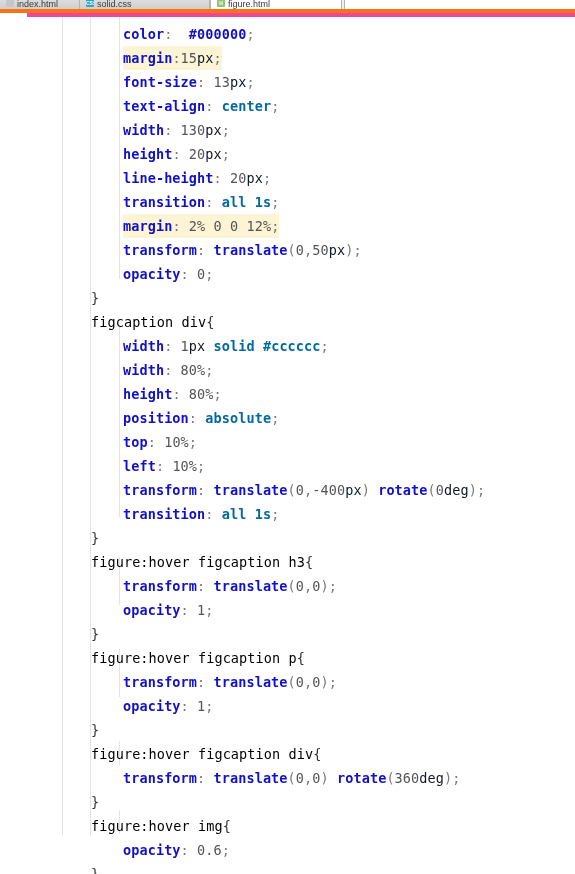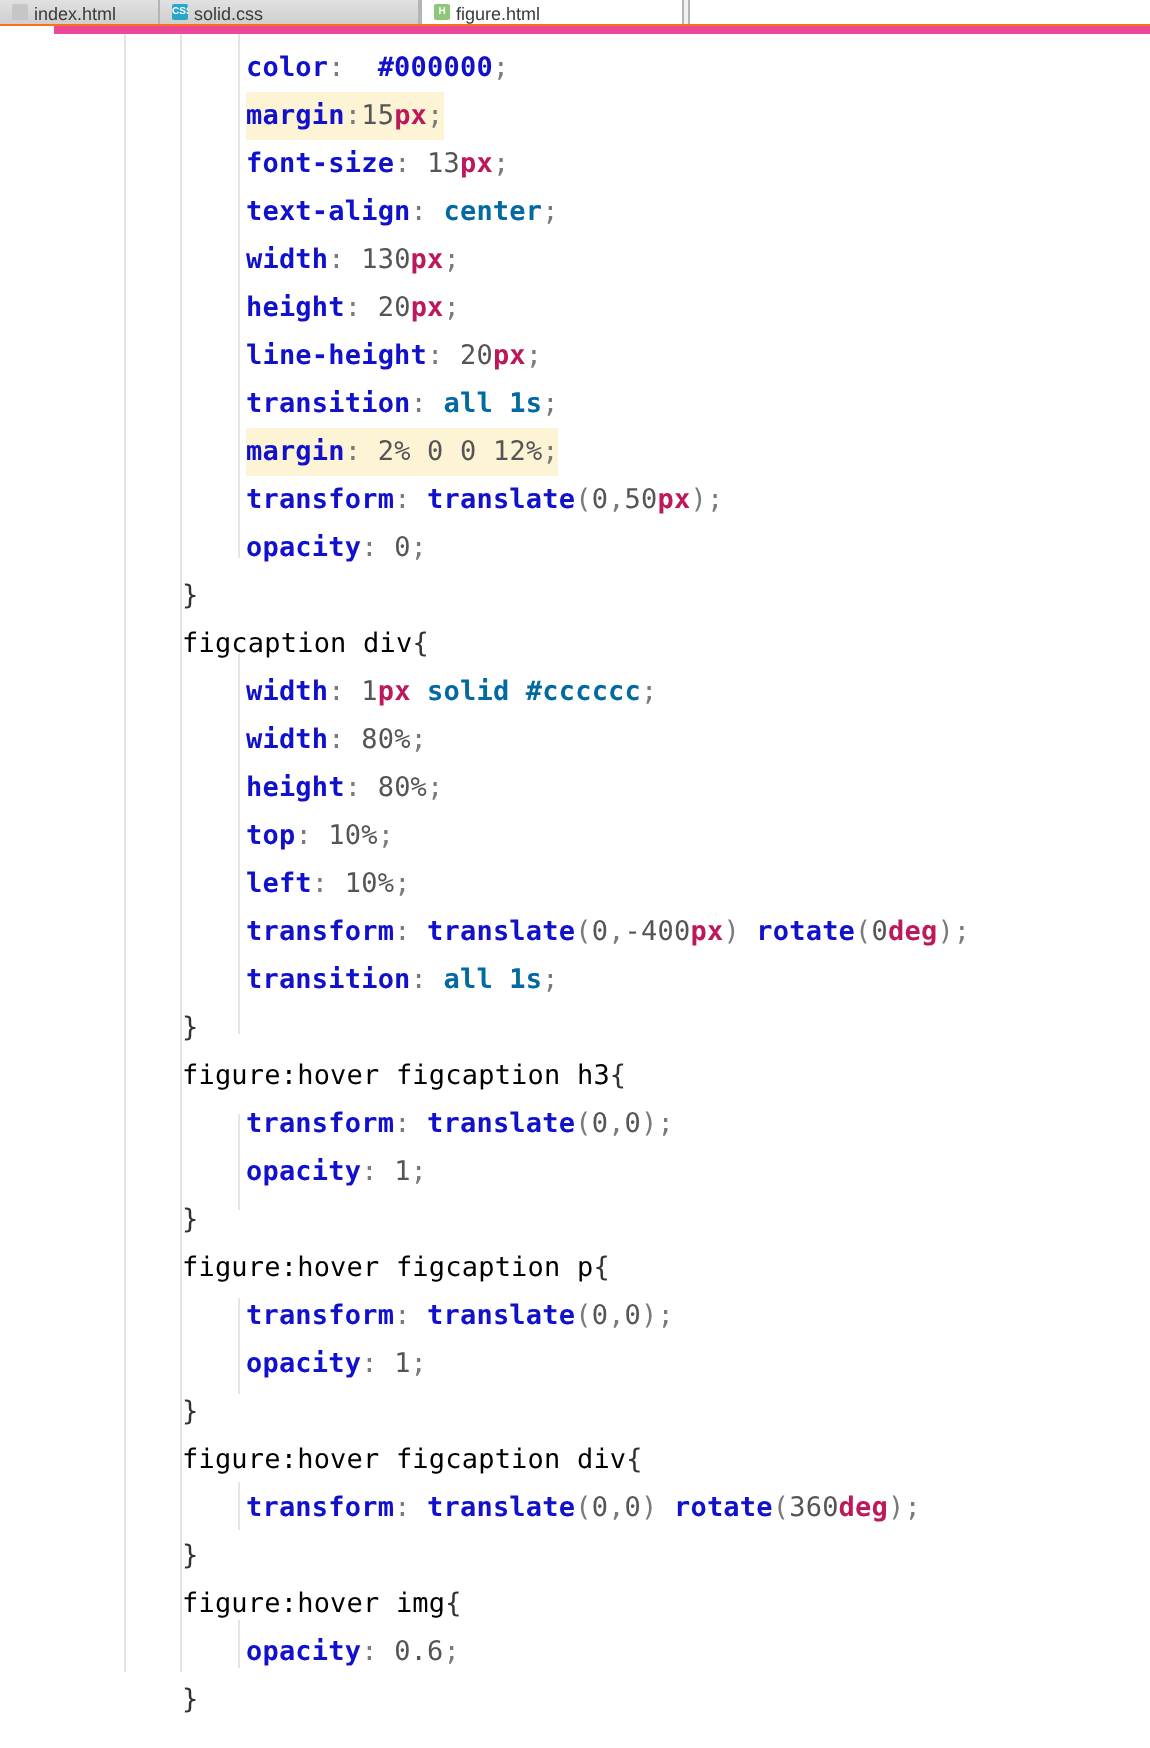--- a/index.html
+++ b/index.html
@@ -12,21 +12,21 @@
     height: 874px;
     overflow: hidden;
     font-family: "DejaVu Sans Mono", "Liberation Mono", monospace;
   }
 
   
   .tabbar {
     position: relative;
     height: 13px;
     background: #f0f0f0;
-    border-bottom: 1px solid #f97316;
+    border-bottom: 4px solid #f97316;
     box-sizing: border-box;
     overflow: hidden;
     display: flex;
     align-items: flex-end;
   }
   .tab {
     position: relative;
     height: 13px;
     box-sizing: border-box;
     display: flex;
@@ -111,21 +111,21 @@
   .hl { background: #fcf4d4; }
 
   
   .prop   { color: #1111cc; font-weight: bold; }   
   .sel-t  { color: #000000; font-weight: normal; }                      
   .kw     { color: #0369a1; font-weight: bold; }   
   .hex    { color: #1111cc; font-weight: bold; }   
   .punc   { color: #7a7a7a; }
   .brace  { color: #333333; }
   .num    { color: #555555; }
-  .unit   { color: #be185d; font-weight: bold; }
+  .unit   { color: #0f172a; font-weight: normal; }
 </style>
 </head>
 <body>
 
 <div class="tabbar">
   <div class="tab inactive" style="width:80px">
     <span class="tab-icon icon-blank"></span>
     <span class="tab-label">index.html</span>
   </div>
   <div class="tab inactive" style="width:130px">
@@ -160,20 +160,21 @@
       <div class="line"><span style="display: inline-block; width: 96px;"></span><span class="txt"><span class="prop">line-height</span><span class="punc">: </span><span class="num">20</span><span class="unit">px</span><span class="punc">;</span></span></div>
       <div class="line"><span style="display: inline-block; width: 96px;"></span><span class="txt"><span class="prop">transition</span><span class="punc">: </span><span class="kw">all</span><span class="punc"> </span><span class="kw">1s</span><span class="punc">;</span></span></div>
       <div class="line"><span style="display: inline-block; width: 96px;"></span><span class="txt hl"><span class="prop">margin</span><span class="punc">: </span><span class="num">2%</span><span class="punc"> </span><span class="num">0</span><span class="punc"> </span><span class="num">0</span><span class="punc"> </span><span class="num">12%</span><span class="punc">;</span></span></div>
       <div class="line"><span style="display: inline-block; width: 96px;"></span><span class="txt"><span class="prop">transform</span><span class="punc">: </span><span class="prop">translate</span><span class="punc">(</span><span class="num">0</span><span class="punc">,</span><span class="num">50</span><span class="unit">px</span><span class="punc">)</span><span class="punc">;</span></span></div>
       <div class="line"><span style="display: inline-block; width: 96px;"></span><span class="txt"><span class="prop">opacity</span><span class="punc">: </span><span class="num">0</span><span class="punc">;</span></span></div>
       <div class="line"><span style="display: inline-block; width: 64px;"></span><span class="txt"><span class="brace">}</span></span></div>
       <div class="line"><span style="display: inline-block; width: 64px;"></span><span class="txt"><span class="sel-t">figcaption div</span><span class="brace">{</span></span></div>
       <div class="line"><span style="display: inline-block; width: 96px;"></span><span class="txt"><span class="prop">width</span><span class="punc">: </span><span class="num">1</span><span class="unit">px</span><span class="punc"> </span><span class="kw">solid</span><span class="punc"> </span><span class="kw">#cccccc</span><span class="punc">;</span></span></div>
       <div class="line"><span style="display: inline-block; width: 96px;"></span><span class="txt"><span class="prop">width</span><span class="punc">: </span><span class="num">80%</span><span class="punc">;</span></span></div>
       <div class="line"><span style="display: inline-block; width: 96px;"></span><span class="txt"><span class="prop">height</span><span class="punc">: </span><span class="num">80%</span><span class="punc">;</span></span></div>
+      <div class="line"><span style="display: inline-block; width: 96px;"></span><span class="txt"><span class="prop">position</span><span class="punc">: </span><span class="kw">absolute</span><span class="punc">;</span></span></div>
       <div class="line"><span style="display: inline-block; width: 96px;"></span><span class="txt"><span class="prop">top</span><span class="punc">: </span><span class="num">10%</span><span class="punc">;</span></span></div>
       <div class="line"><span style="display: inline-block; width: 96px;"></span><span class="txt"><span class="prop">left</span><span class="punc">: </span><span class="num">10%</span><span class="punc">;</span></span></div>
       <div class="line"><span style="display: inline-block; width: 96px;"></span><span class="txt"><span class="prop">transform</span><span class="punc">: </span><span class="prop">translate</span><span class="punc">(</span><span class="num">0</span><span class="punc">,</span><span class="num">-400</span><span class="unit">px</span><span class="punc">) </span><span class="prop">rotate</span><span class="punc">(</span><span class="num">0</span><span class="unit">deg</span><span class="punc">)</span><span class="punc">;</span></span></div>
       <div class="line"><span style="display: inline-block; width: 96px;"></span><span class="txt"><span class="prop">transition</span><span class="punc">: </span><span class="kw">all</span><span class="punc"> </span><span class="kw">1s</span><span class="punc">;</span></span></div>
       <div class="line"><span style="display: inline-block; width: 64px;"></span><span class="txt"><span class="brace">}</span></span></div>
       <div class="line"><span style="display: inline-block; width: 64px;"></span><span class="txt"><span class="sel-t">figure:hover figcaption h3</span><span class="brace">{</span></span></div>
       <div class="line"><span style="display: inline-block; width: 96px;"></span><span class="txt"><span class="prop">transform</span><span class="punc">: </span><span class="prop">translate</span><span class="punc">(</span><span class="num">0</span><span class="punc">,</span><span class="num">0</span><span class="punc">)</span><span class="punc">;</span></span></div>
       <div class="line"><span style="display: inline-block; width: 96px;"></span><span class="txt"><span class="prop">opacity</span><span class="punc">: </span><span class="num">1</span><span class="punc">;</span></span></div>
       <div class="line"><span style="display: inline-block; width: 64px;"></span><span class="txt"><span class="brace">}</span></span></div>
       <div class="line"><span style="display: inline-block; width: 64px;"></span><span class="txt"><span class="sel-t">figure:hover figcaption p</span><span class="brace">{</span></span></div>

